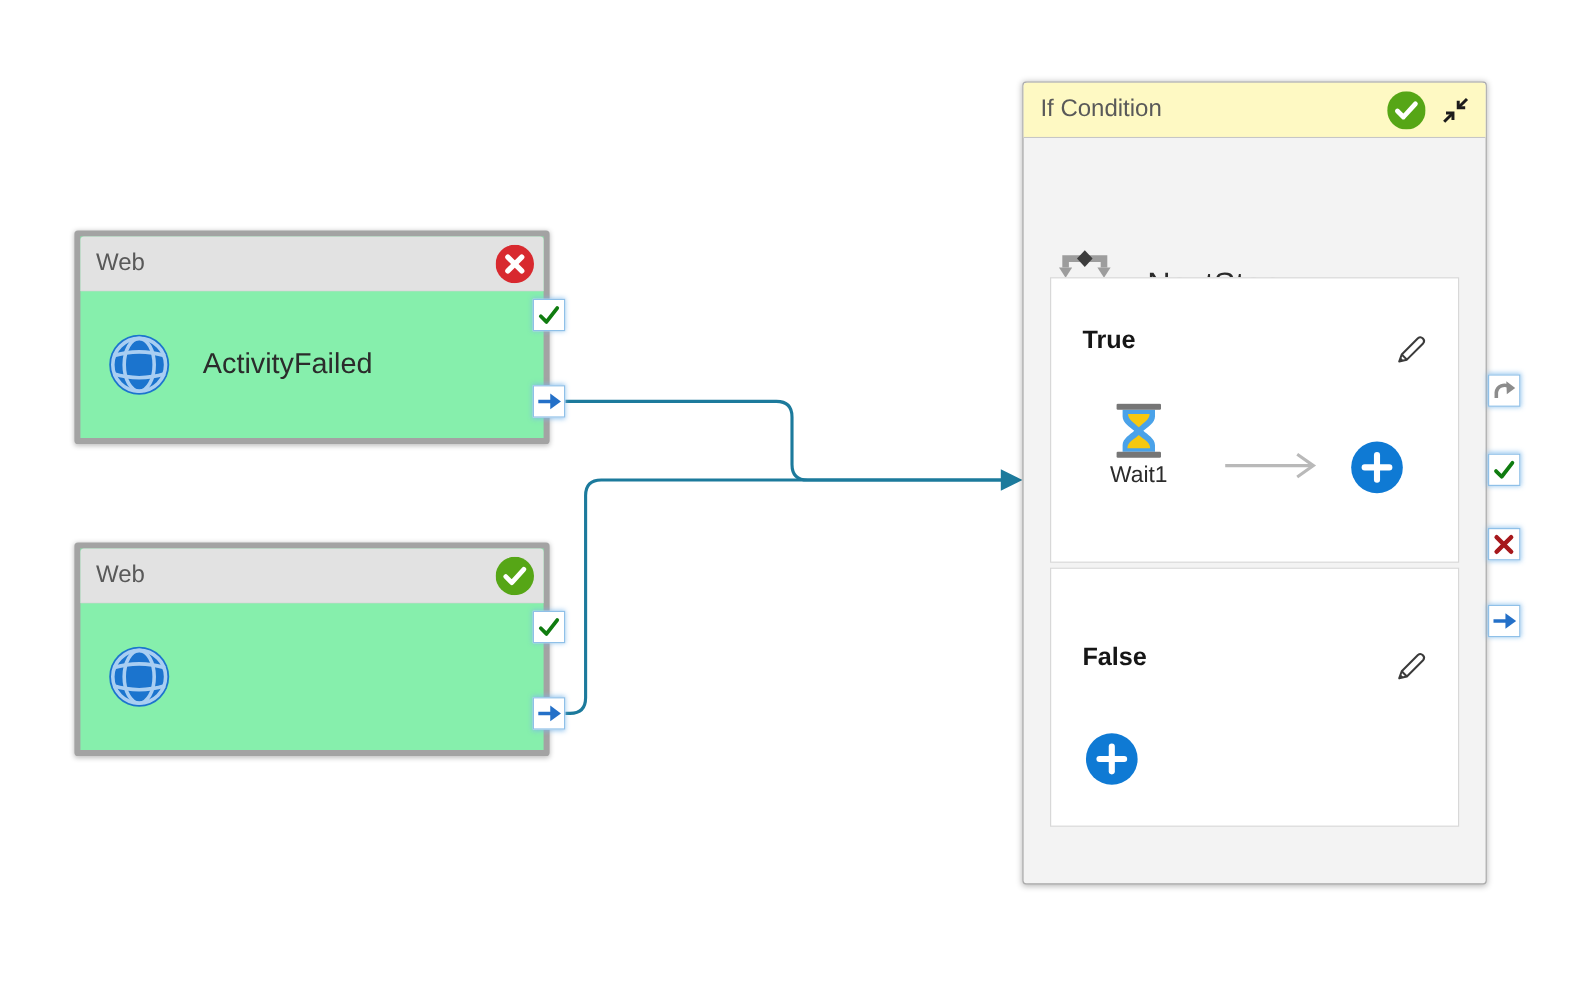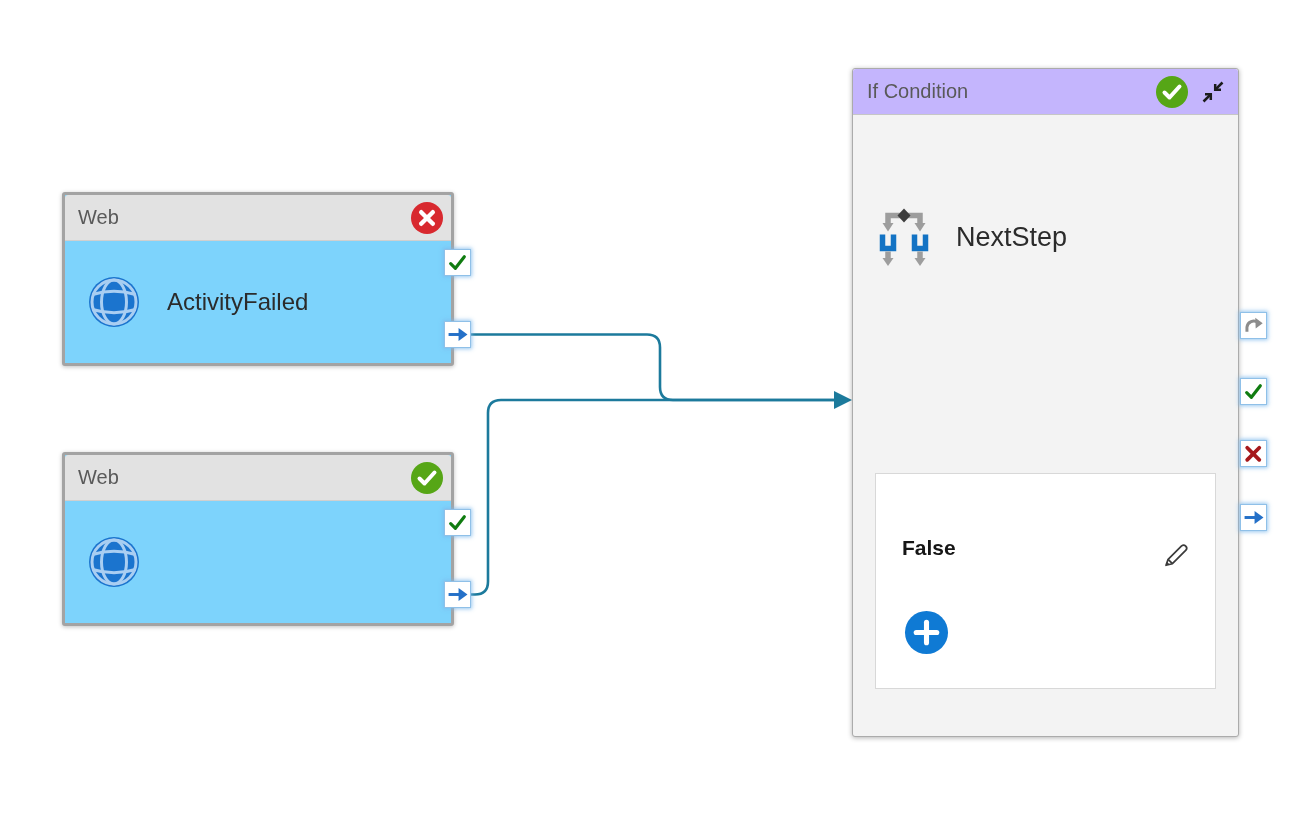--- a/index.html
+++ b/index.html
@@ -3,35 +3,35 @@
 <meta charset="utf-8">
 <style>
   html,body{margin:0;padding:0;background:#fff;}
   .canvas{
     position:relative;width:1314px;height:818px;background:#fff;overflow:hidden;
     font-family:"Liberation Sans", sans-serif;
   }
   svg.connectors{position:absolute;left:0;top:0;width:1314px;height:818px;pointer-events:none;}
 
   
-  .node{position:absolute;border:3px solid #a3a3a3;border-radius:3px;background:#7dd3fc;
+  .node{position:absolute;border:5px solid #a3a3a3;border-radius:3px;background:#86efac;
         box-shadow:0 1px 4px rgba(0,0,0,.25);}
   .web-node{width:386px;height:168px;}
   .node-header{height:46px;background:#e2e2e2;border-bottom:1px solid #cfcfcf;
         border-radius:3px 3px 0 0;display:flex;align-items:center;padding:0 8px 0 13px;box-sizing:border-box;}
   .node-type{flex:1;font-size:20px;color:#595959;}
   .status-badge{width:32px;height:32px;flex:0 0 auto;}
   .node-body{height:121px;display:flex;align-items:center;padding-left:21px;gap:25px;}
   .globe{width:56px;height:56px;}
   .node-name{font-size:24px;color:#2b2b2b;}
 
   
   .if-node{left:852px;top:68px;width:385px;height:667px;background:#f3f3f3;border:1px solid #ababab;
         box-shadow:0 1px 5px rgba(0,0,0,.3);}
-  .if-header{height:46px;background:#c4b5fd;border-bottom:1px solid #c6c6c6;display:flex;align-items:center;
+  .if-header{height:46px;background:#fef9c3;border-bottom:1px solid #c6c6c6;display:flex;align-items:center;
         padding:0 13px 0 14px;gap:13px;box-sizing:border-box;border-radius:3px 3px 0 0;}
   .if-header .node-type{flex:1;}
   .collapse-btn{width:24px;height:24px;cursor:pointer;flex:0 0 auto;}
   .if-title-row{position:absolute;left:24px;top:138px;display:flex;align-items:center;gap:25px;}
   .branch-glyph{width:54px;height:60px;}
   .if-name{font-size:27px;color:#2b2b2b;}
   .branch-panel{position:absolute;left:22px;width:341px;background:#fff;border:1px solid #d8d8d8;box-sizing:border-box;}
   .panel-true{top:162px;height:238px;}
   .panel-false{top:404px;height:216px;}
   .branch-label{position:absolute;left:26px;font-size:21px;font-weight:700;color:#161616;}
@@ -197,20 +197,39 @@
         </svg>
     </div>
 
     <div class="if-title-row">
       <svg class="branch-glyph">
           <use href="#i-branch"></use>
         </svg>
       <span class="if-name">NextStep</span>
     </div>
 
+    <div class="branch-panel panel-true">
+      <span class="branch-label">True</span>
+      <svg class="pencil-btn">
+          <use href="#i-pencil"></use>
+        </svg>
+      <div class="wait-activity">
+        <svg>
+            <use href="#i-hourglass"></use>
+          </svg>
+        <span class="wait-name">Wait1</span>
+      </div>
+      <svg class="true-arrow" viewBox="0 0 92 26">
+        <line x1="2" y1="13" x2="74" y2="13" stroke="#b9b9b9" stroke-width="2.6"></line>
+        <polyline points="62,3.5 75.5,13 62,22.5" fill="none" stroke="#b9b9b9" stroke-width="2.6"></polyline>
+      </svg>
+      <svg class="add-btn">
+          <use href="#i-plus"></use>
+        </svg>
+    </div>
 
     <div class="branch-panel panel-false">
       <span class="branch-label">False</span>
       <svg class="pencil-btn">
           <use href="#i-pencil"></use>
         </svg>
       <svg class="add-btn">
           <use href="#i-plus"></use>
         </svg>
     </div>

